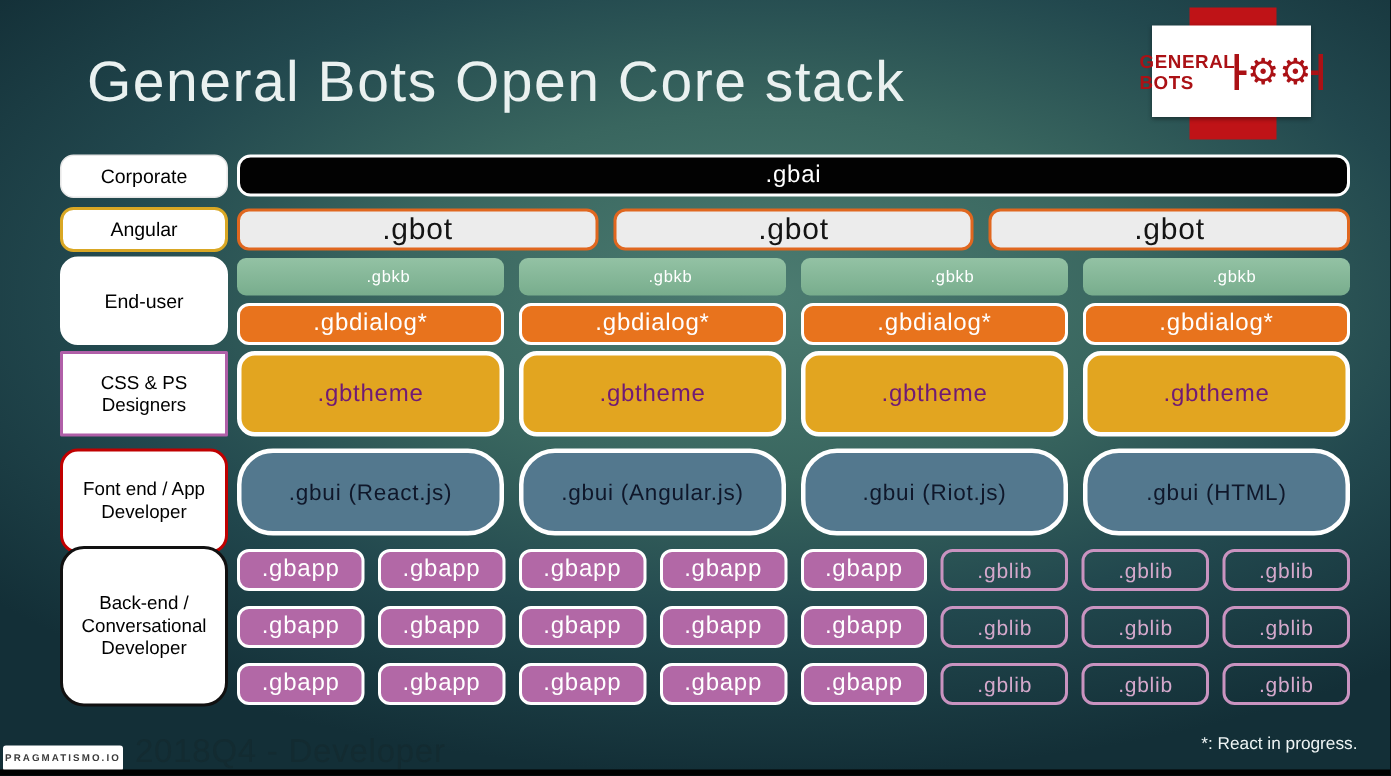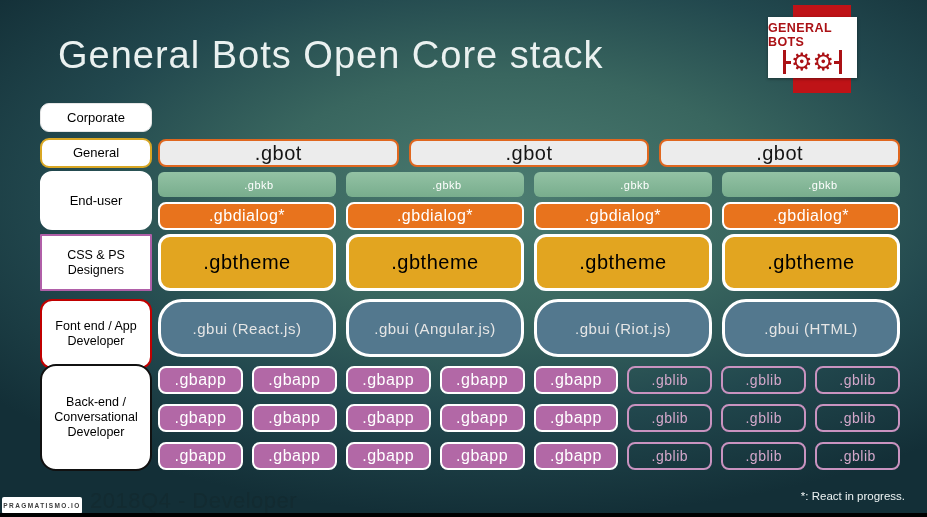--- a/index.html
+++ b/index.html
@@ -11,22 +11,22 @@
       #4c7c71 0%, #39665f 38%, #22484e 68%, #132f37 100%);
   }
   .title {
     position:absolute; left:58px; top:34px;
     font-size:38px; font-weight:400; letter-spacing:1px;
     color:#eaf1f0;
   }
   
   .logo-strip { position:absolute; left:793px; top:5px; width:58px; height:88px; background:#bf1317; }
   .logo-card {
-    position:absolute; left:768px; top:17px; width:89px; height:61px;
-    background:#fff; display:flex; flex-direction:column; align-items:center; justify-content:center;
+    position:absolute; left:768px; top:17px; width:106px; height:61px;
+    background:#fff; display:flex; flex-direction:row; align-items:center; justify-content:center;
     box-shadow:0 1px 3px rgba(0,0,0,.4);
   }
   .logo-text { font-size:12.5px; font-weight:bold; color:#ab1115; letter-spacing:.4px; }
   .logo-gears { display:flex; align-items:center; margin-top:1px; }
   .gbar { width:3px; height:24px; background:#ab1115; }
   .gline { width:5px; height:3px; background:#ab1115; }
   .gear { font-family:"DejaVu Sans", sans-serif; font-size:24px; line-height:24px; color:#ab1115; }
   
   .label {
     position:absolute; left:40px; width:112px;
@@ -48,23 +48,23 @@
   }
   .r-gbai { top:103px; height:28px; }
   .box-gbai { background:#020202; border:2px solid #fff; border-radius:9px; color:#fff; font-size:16px; }
   .r-gbot { top:139px; height:28px; }
   .box-gbot { background:#ececec; border:2px solid #e0671f; border-radius:8px; color:#141414; font-size:20px; }
   .r-gbkb { top:172px; height:25px; }
   .box-gbkb { background:linear-gradient(180deg,#93c2a4,#78ad8d); border-radius:6px; color:#fff; font-size:11px;padding-left:24px; }
   .r-gbdialog { top:202px; height:28px; }
   .box-gbdialog { background:#e8731d; border:2.5px solid #fff; border-radius:8px; color:#fff; font-size:16px; }
   .r-gbtheme { top:234px; height:57px; }
-  .box-gbtheme { background:#e2a520; border:3px solid #fff; border-radius:12px; color:#000000; font-size:20px; }
+  .box-gbtheme { background:#e2a520; border:3px solid #fff; border-radius:12px; color:#701a75; font-size:16px; }
   .r-gbui { top:299px; height:58px; }
-  .box-gbui { background:#53788e; border:3px solid #fff; border-radius:24px; color:#e5e5e5; font-size:15px;text-align:center; }
+  .box-gbui { background:#53788e; border:3px solid #fff; border-radius:24px; color:#0f172a; font-size:15px;text-align:center; }
   .r-back0 { top:366px; height:28px; }
   .r-back1 { top:404px; height:28px; }
   .r-back2 { top:442px; height:28px; }
   .row-back { gap:9px; }
   .box-gbapp { background:#b268a6; border:2.5px solid #fff; border-radius:8px; color:#fff; font-size:16px; }
   .box-gblib { background:transparent; border:2px solid #c993c0; border-radius:8px; color:#d4a8cb; font-size:14px; }
   
   .brand-box {
     position:absolute; left:2px; top:497px; width:80px; height:17px;
     background:#fff; border-radius:2px;
@@ -96,31 +96,34 @@
         <span class="gline"></span>
         <span class="gear">⚙</span>
         <span class="gear">⚙</span>
         <span class="gline"></span>
         <span class="gbar"></span>
     </div>
   </div>
 
   <div id="labels">
       <div class="label label-architect" style="border-color: rgb(230, 230, 230);">Corporate</div>
-      <div class="label label-product" style="border-color: rgb(217, 167, 36);">General</div>
+      <div class="label label-product" style="border-color: rgb(217, 167, 36);">Angular</div>
       <div class="label label-end-user" style="border-color: rgb(255, 255, 255);">End-user</div>
       <div class="label label-css-ps-designers" style="border-color: rgb(176, 95, 168);">CSS &amp; PS
 Designers</div>
       <div class="label label-frontend-developer" style="border-color: rgb(192, 0, 0);">Font end / App
 Developer</div>
       <div class="label label-backend-developer" style="border-color: rgb(17, 17, 17);">Back-end  /
 Conversational
 Developer</div>
     </div>
 
+  <div class="row r-gbai">
+    <div class="box box-gbai">.gbai</div>
+  </div>
   <div class="row r-gbot" id="row-gbot">
       <div class="box box-gbot">.gbot</div>
       <div class="box box-gbot">.gbot</div>
       <div class="box box-gbot">.gbot</div>
     </div>
   <div class="row r-gbkb" id="row-gbkb">
       <div class="box box-gbkb">.gbkb</div>
       <div class="box box-gbkb">.gbkb</div>
       <div class="box box-gbkb">.gbkb</div>
       <div class="box box-gbkb">.gbkb</div>

